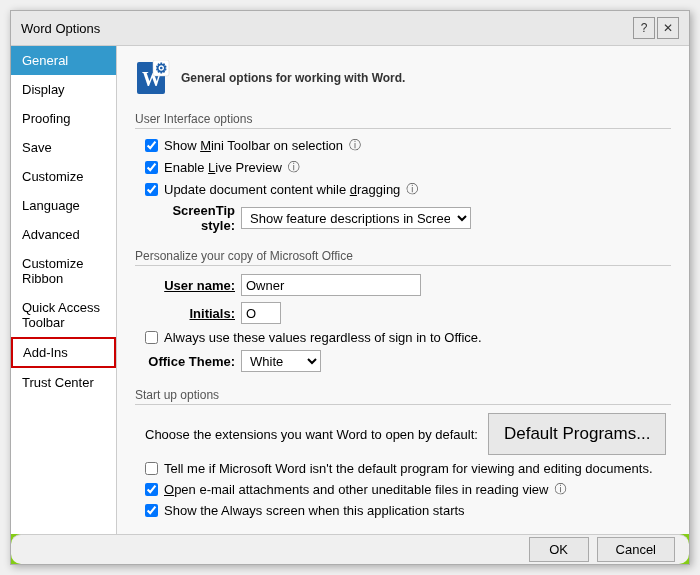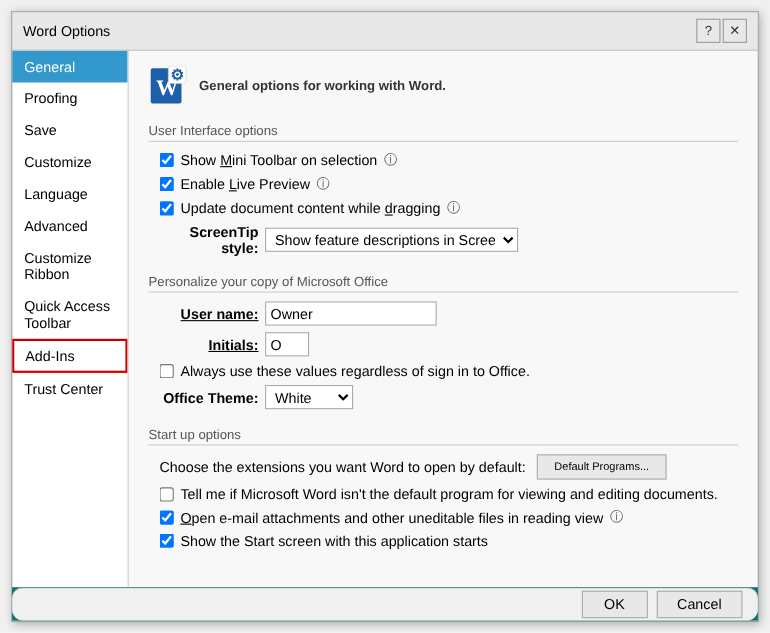--- a/index.html
+++ b/index.html
@@ -10,21 +10,21 @@
       display: flex;
       justify-content: center;
       align-items: center;
       width: 700px;
       height: 575px;
       overflow: hidden;
     }
     .dialog {
       width: 680px;
       height: 555px;
-      background: #0f766e;
+      background: #84cc16;
       border: 1px solid #adadad;
       box-shadow: 2px 2px 8px rgba(0,0,0,0.3);
       display: flex;
       flex-direction: column;
     }
     .title-bar {
       background: #e8e8e8;
       border-bottom: 1px solid #ccc;
       padding: 6px 10px;
       display: flex;
@@ -162,23 +162,23 @@
     }
     .info-icon {
       font-size: 12px;
       color: #555;
       cursor: help;
     }
     .btn-default-programs {
       padding: 3px 15px;
       background: #e8e8e8;
       border: 1px solid #aaa;
-      font-size: 10px;
-      cursor: pointer;
-      height: 23px;
+      font-size: 17px;
+      cursor: pointer;
+      height: 42px;
     }
     .startup-row {
       display: flex;
       align-items: center;
       gap: 10px;
       margin-bottom: 6px;
     }
     .dialog-footer {
       border-top: 1px solid #ccc;
       padding: 2px 14px;
@@ -215,20 +215,21 @@
     <div class="title-buttons">
       <div class="title-btn">?</div>
       <div class="title-btn">✕</div>
     </div>
   </div>
 
   <div class="dialog-body">
 
     <div class="sidebar">
       <div class="sidebar-item selected">General</div>
+      <div class="sidebar-item">Display</div>
       <div class="sidebar-item">Proofing</div>
       <div class="sidebar-item">Save</div>
       <div class="sidebar-item">Customize</div>
       <div class="sidebar-item">Language</div>
       <div class="sidebar-item">Advanced</div>
       <div class="sidebar-item">Customize Ribbon</div>
       <div class="sidebar-item">Quick Access Toolbar</div>
       <div class="sidebar-item highlighted">Add-Ins</div>
       <div class="sidebar-item">Trust Center</div>
     </div>
@@ -280,21 +281,21 @@
             </select>
           </div>
         </div>
       </div>
 
       <div class="group-box">
         <div class="group-label">Personalize your copy of Microsoft Office</div>
         <div class="group-content">
           <div class="field-row">
             <label class="field-label underline">User name:</label>
-            <input type="text" class="field-input" style="width: 156px;" value="Owner">
+            <input type="text" class="field-input" style="width: 180px;" value="Owner">
           </div>
           <div class="field-row">
             <label class="field-label underline">Initials:</label>
             <input type="text" class="field-input" style="width: 40px;" value="O">
           </div>
           <div class="checkbox-row">
             <input type="checkbox" style="">
             <label>Always use these values regardless of sign in to Office.</label>
           </div>
           <div class="field-row">
@@ -322,21 +323,21 @@
           </div>
           <div class="checkbox-row">
             <input type="checkbox" checked="" style="">
             <label>
               <span class="checkbox-label-underline">O</span>pen e-mail attachments and other uneditable files in reading view
             </label>
             <span class="info-icon">ⓘ</span>
           </div>
           <div class="checkbox-row">
             <input type="checkbox" checked="" style="">
-            <label>Show the Start screen with this application starts</label>
+            <label>Show the Always screen when this application starts</label>
           </div>
         </div>
       </div>
     </div>
   </div>
 
   <div class="dialog-footer">
     <button class="footer-btn ok">OK</button>
     <button class="footer-btn">Cancel</button>
   </div>

